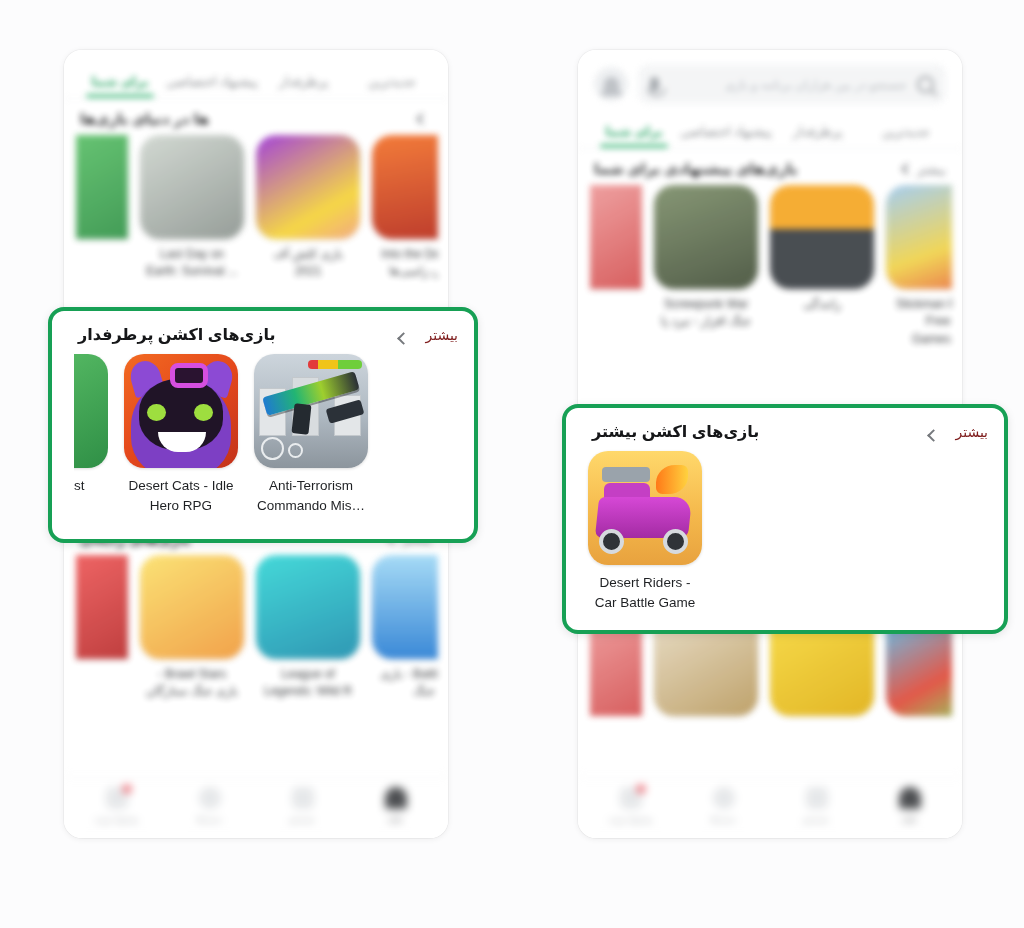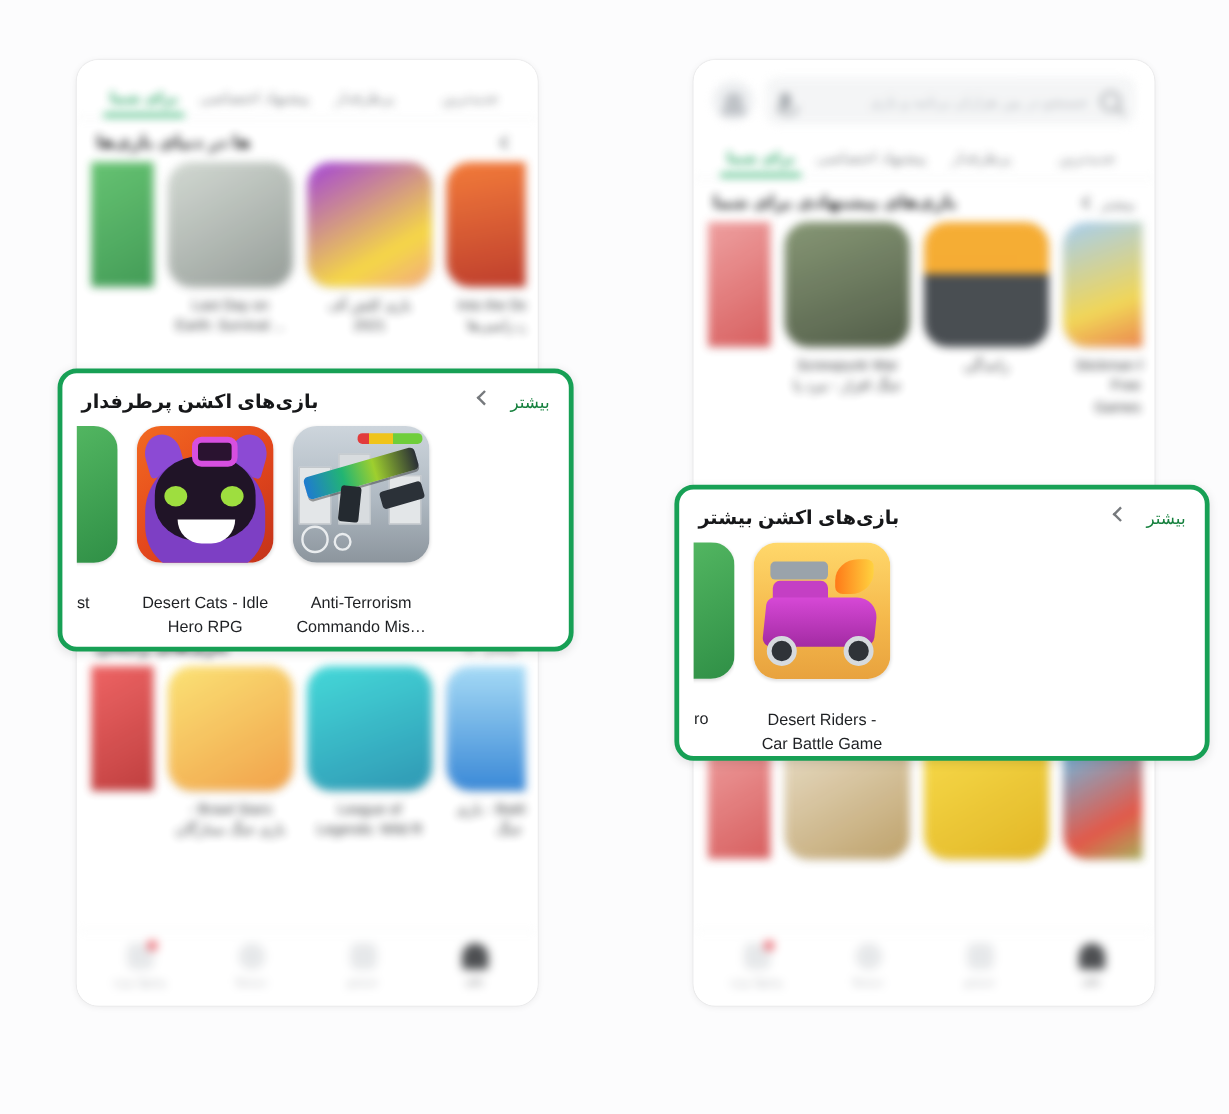--- a/index.html
+++ b/index.html
@@ -172,53 +172,54 @@
 
   
   .highlight {
     position: absolute;
     border: 4px solid #17a055;
     border-radius: 16px;
     background: #ffffff;
     overflow: hidden;
     z-index: 5;
     box-shadow: 0 2px 8px rgba(0,0,0,0.10);
+    padding-left: 10px;
   }
   .hl-left  { left: 48px;  top: 307px; width: 430px; height: 236px; }
   .hl-right { left: 562px; top: 404px; width: 446px; height: 230px; }
 
   .hl-inner { padding: 4px 12px 8px 12px; }
   .hl-head {
     display: flex; flex-direction: row-reverse;
     align-items: center; justify-content: space-between;
     padding: 10px 4px 10px 4px;
   }
   .hl-title { font-size: 16px; font-weight: bold; color: #161719; direction: rtl; }
   .hl-more {
-    display: flex; flex-direction: row-reverse; align-items: flex-start;
-    gap: 17px; color: #15803d; font-size: 14px;
+    display: flex; flex-direction: row-reverse; align-items: flex-end;
+    gap: 17px; color: #7f1d1d; font-size: 14px;
   }
   .hl-chev {
     width: 9px; height: 9px;
     border-left: 2.2px solid #76797d; border-bottom: 2.2px solid #76797d;
     transform: rotate(45deg);
   }
   .hl-row {
     display: flex; flex-direction: row-reverse;
     gap: 16px; padding-right: 2px;
   }
   .hl-card { width: 114px; flex: 0 0 auto; }
   .hl-card.peek { width: 34px; overflow: hidden; }
   .hl-icon {
     width: 114px; height: 114px; border-radius: 20px;
     overflow: hidden; position: relative;
     box-shadow: 0 1px 3px rgba(0,0,0,0.14);
   }
   .hl-name {
-    margin-top: 24px; font-size: 13.5px; line-height: 1.5;
+    margin-top: 8px; font-size: 13.5px; line-height: 1.5;
     color: #1f2124; text-align: center; width: 114px;
     direction: ltr;
   }
   .hl-name.rtl { direction: rtl; }
   .hl-name.peek-name { width: 34px; text-align: left; }
 
   
   .bottom-nav {
     margin-top: auto;
     display: flex; flex-direction: row-reverse;
@@ -764,24 +765,20 @@
     <div class="hl-inner">
       <div class="hl-head">
         <div class="hl-title">بازی‌های اکشن بیشتر</div>
         <div class="hl-more">
           <span class="hl-chev"></span>
           <span>بیشتر</span>
         </div>
       </div>
       <div class="hl-row">
 
-        <div class="hl-card peek">
-          <div class="hl-icon g4"></div>
-          <div class="hl-name peek-name">ro</div>
-        </div>
 
 
 
         <div class="hl-card">
           <div class="hl-icon">
             <div class="art art-desert">
               <div class="flame"></div>
               <div class="turret"></div>
               <div class="cabin"></div>
               <div class="car"></div>

